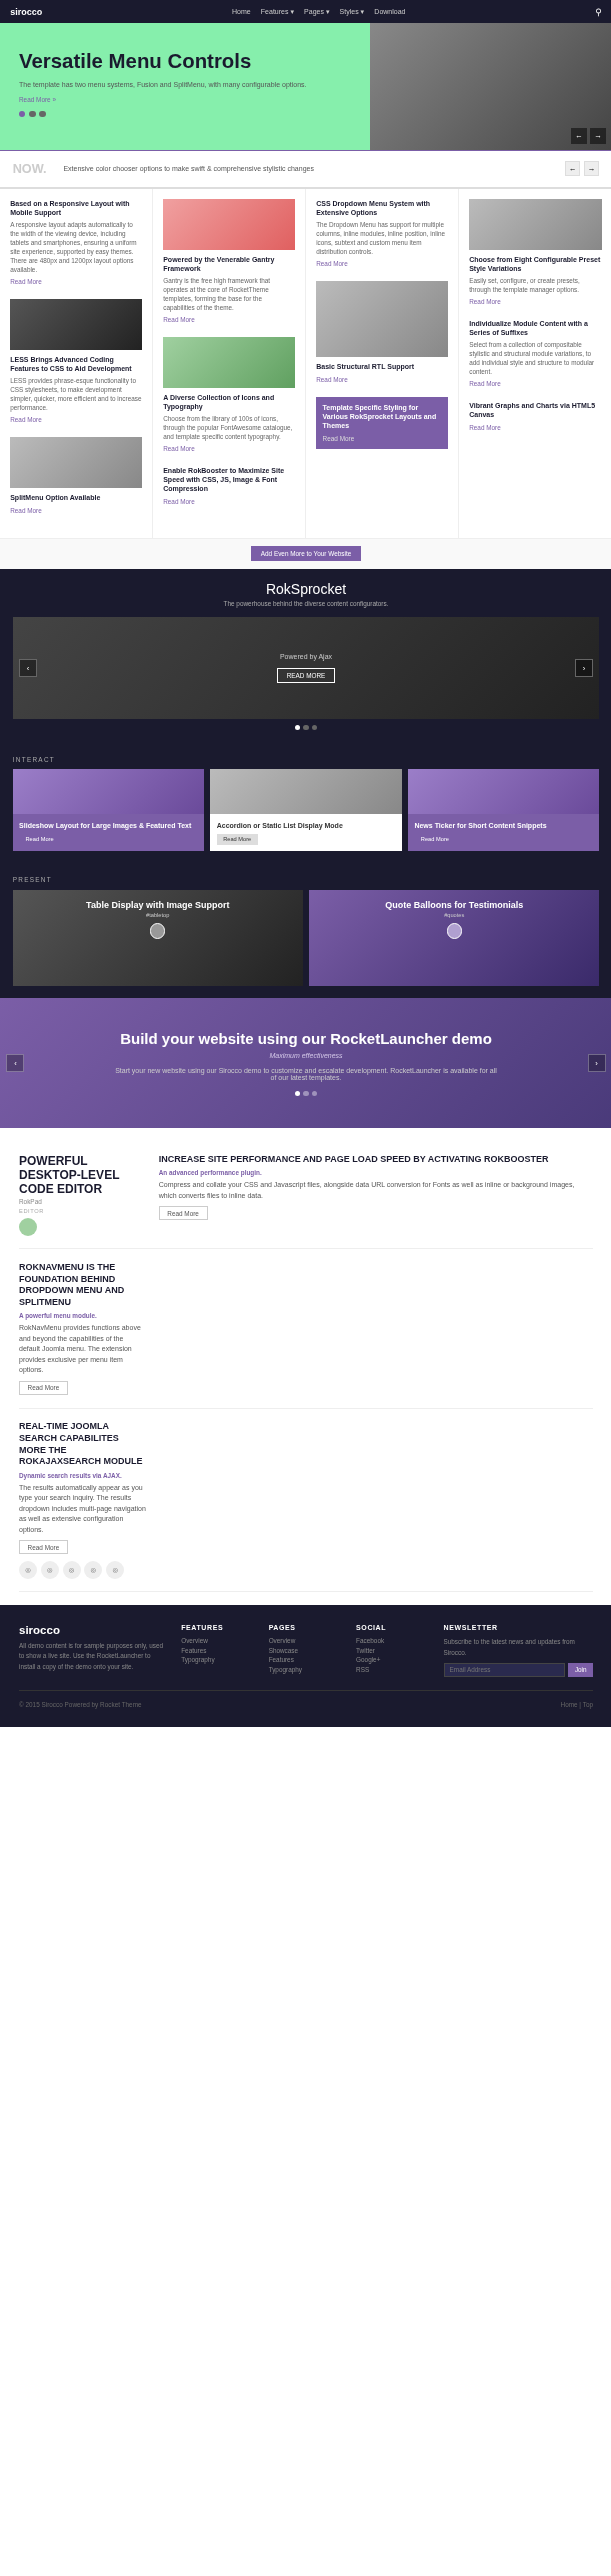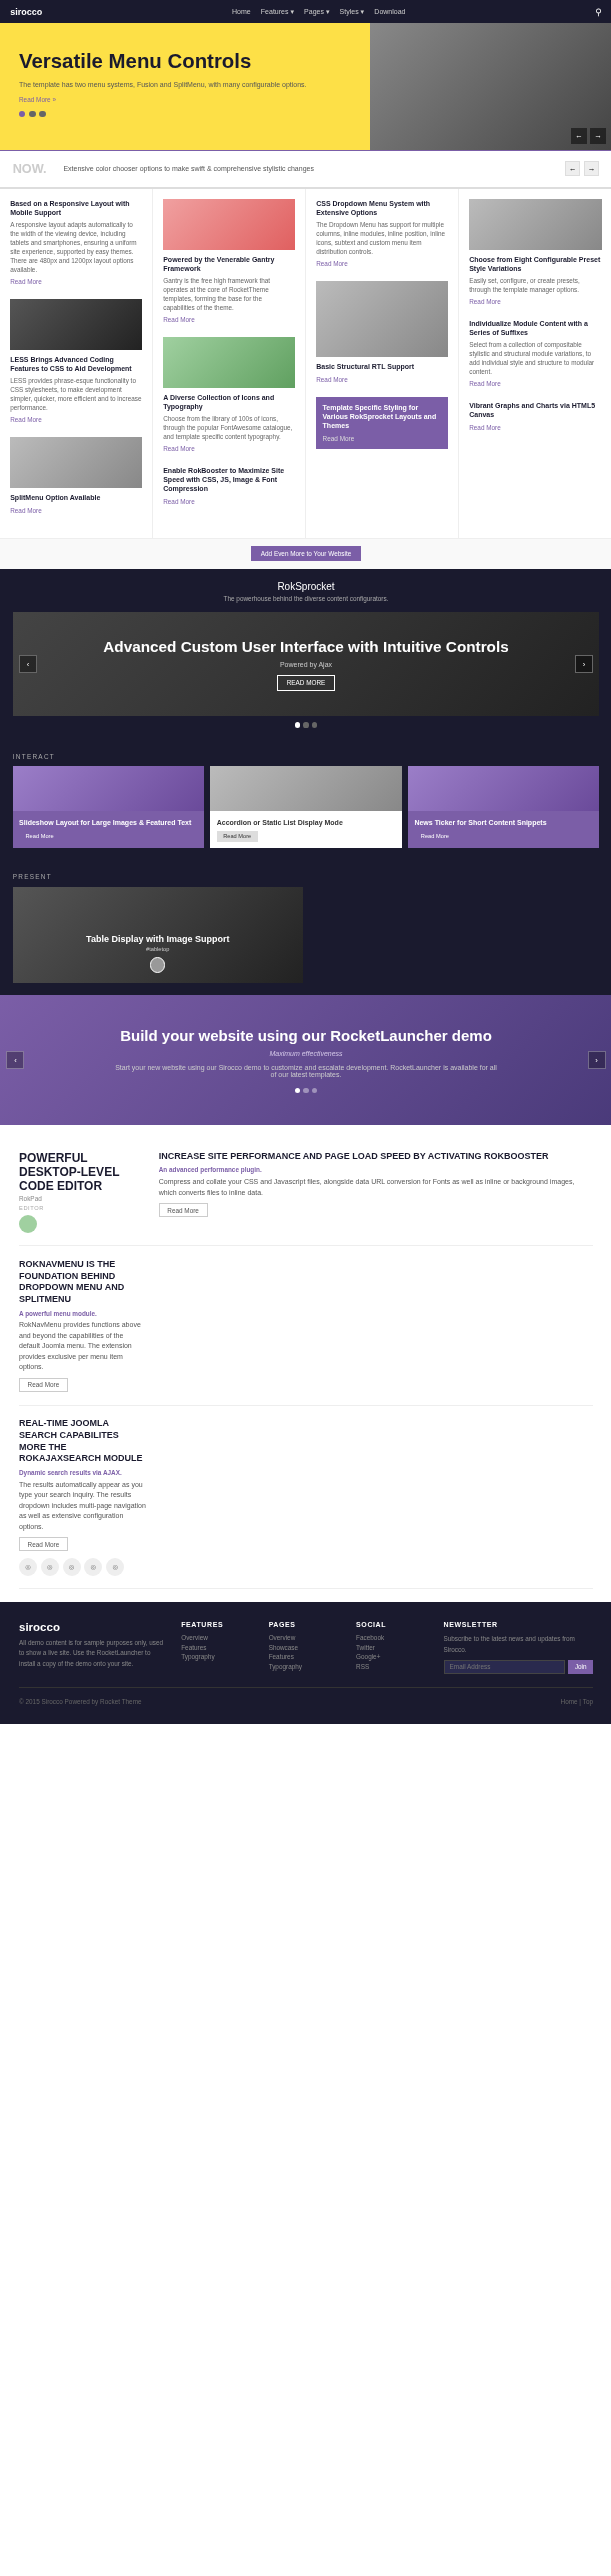--- a/index.html
+++ b/index.html
@@ -6,21 +6,21 @@
     body { font-family: Arial, sans-serif; font-size: 7.6px; color: #333; width: 612px; background: #fff; }
 
     
     nav { background: #1a1a2e; display: flex; align-items: center; justify-content: space-between; padding: 0 10.2px; height: 23px; }
     .nav-logo { color: #fff; font-size: 9px; font-weight: bold; }
     .nav-links { display: flex; gap: 10.2px; }
     .nav-links a { color: #ccc; font-size: 7px; text-decoration: none; }
     .nav-search { color: #fff; font-size: 9px; cursor: pointer; }
 
     
-    .hero { display: flex; background: #fde047; min-height: 127px; }
+    .hero { display: flex; background: #86efac; min-height: 127px; }
     .hero-text { flex: 1; padding: 25.5px 19px; }
     .hero-text h1 { font-size: 20.4px; font-weight: bold; color: #1a1a2e; line-height: 1.2; margin-bottom: 7.6px; }
     .hero-text p { font-size: 7px; color: #555; margin-bottom: 7.6px; }
     .hero-dots { display: flex; gap: 3.8px; margin-top: 6.4px; }
     .dot { width: 6.4px; height: 6.4px; border-radius: 50%; background: #666; }
     .dot.active { background: #7b5ea7; }
     .hero-image { width: 242px; background: #555; position: relative; overflow: hidden; }
     .hero-image-inner { width: 100%; height: 100%; background: linear-gradient(135deg, #888 0%, #444 100%); display: flex; align-items: center; justify-content: center; }
     .hero-nav { position: absolute; bottom: 6.4px; right: 6.4px; display: flex; gap: 3.8px; }
     .hero-nav button { background: rgba(0,0,0,0.5); color: #fff; border: none; width: 15.3px; height: 15.3px; cursor: pointer; font-size: 7.6px; }
@@ -45,21 +45,21 @@
     .img-placeholder.dark { background: linear-gradient(135deg, #555 0%, #222 100%); }
     .img-placeholder.pink { background: linear-gradient(135deg, #f0a0a0 0%, #e06060 100%); }
     .img-placeholder.green { background: linear-gradient(135deg, #a0d0a0 0%, #60a060 100%); }
 
     
     .add-more { text-align: center; padding: 7.6px; background: #f9f9f9; border-top: 0.6px solid #eee; }
     .add-more button { background: #7b5ea7; color: #fff; border: none; padding: 3.8px 10.2px; font-size: 6.4px; cursor: pointer; }
 
     
     .roksprocket-section { background: #1a1a2e; padding: 12.7px; text-align: center; }
-    .roksprocket-title { font-size: 10px; color: #fff; margin-bottom: 2.5px; }
+    .roksprocket-title { font-size: 14px; color: #fff; margin-bottom: 2.5px; }
     .roksprocket-sub { font-size: 6.4px; color: #aaa; margin-bottom: 10.2px; }
     .slideshow-area { background: linear-gradient(135deg, #444 0%, #222 100%); position: relative; padding: 25.5px 38px; min-height: 102px; display: flex; flex-direction: column; align-items: center; justify-content: center; }
     .slideshow-area h2 { font-size: 15.3px; color: #fff; text-align: center; margin-bottom: 5.1px; }
     .slideshow-sub { font-size: 7px; color: #ccc; margin-bottom: 7.6px; }
     .slideshow-btn { background: transparent; border: 0.6px solid #fff; color: #fff; padding: 3.2px 9px; font-size: 6.4px; cursor: pointer; }
     .slide-nav-btn { position: absolute; top: 50%; transform: translateY(-50%); background: rgba(0,0,0,0.4); border: 0.6px solid #666; color: #fff; width: 18px; height: 18px; cursor: pointer; font-size: 7.6px; }
     .slide-nav-btn.left { left: 6.4px; }
     .slide-nav-btn.right { right: 6.4px; }
     .slide-dots { display: flex; gap: 3.8px; justify-content: center; margin-top: 6.4px; }
     .slide-dot { width: 5.1px; height: 5.1px; border-radius: 50%; background: #666; }
@@ -76,21 +76,21 @@
     .interact-card button { background: #7b5ea7; color: #fff; border: none; padding: 2.5px 6.4px; font-size: 5.7px; cursor: pointer; }
     .interact-card.purple { background: #7b5ea7; }
     .interact-card.white-bg { background: #fff; }
     .interact-card.white-bg h4 { color: #333; }
     .interact-card.white-bg button { background: #ddd; color: #333; }
 
     
     .present-section { padding: 12.7px; background: #1a1a2e; }
     .present-grid { display: grid; grid-template-columns: 1fr 1fr; gap: 6.4px; }
     .present-card { position: relative; overflow: hidden; height: 96px; }
-    .present-card .card-bg { width: 100%; height: 100%; background: linear-gradient(135deg, #555 0%, #222 100%); display: flex; flex-direction: column; align-items: center; justify-content: flex-end; padding: 10.2px; }
+    .present-card .card-bg { width: 100%; height: 100%; background: linear-gradient(135deg, #555 0%, #222 100%); display: flex; flex-direction: column; align-items: center; padding: 10.2px; }
     .present-card h3 { color: #fff; font-size: 9px; text-align: center; margin-bottom: 2.5px; }
     .present-card .tag { font-size: 5.7px; color: #ccc; margin-bottom: 5.1px; }
     .present-avatar { width: 15.3px; height: 15.3px; border-radius: 50%; background: #999; border: 1.3px solid #fff; }
 
     
     .rocket-section { background: linear-gradient(135deg, #7b5ea7 0%, #4a3a7a 100%); padding: 32px 12.7px; text-align: center; position: relative; min-height: 127px; }
     .rocket-section h2 { font-size: 15px; color: #fff; margin-bottom: 5.1px; }
     .rocket-section .sub { font-size: 7px; color: #d4c8e8; font-style: italic; margin-bottom: 7.6px; }
     .rocket-section p { font-size: 7px; color: #ccc; max-width: 382px; margin: 0 auto 10.2px; }
     .rocket-dots { display: flex; gap: 3.8px; justify-content: center; margin-top: 6.4px; }
@@ -251,21 +251,20 @@
 
 <div class="add-more">
   <button>Add Even More to Your Website</button>
 </div>
 
 <div class="roksprocket-section">
   <div class="roksprocket-title">RokSprocket</div>
   <div class="roksprocket-sub">The powerhouse behind the diverse content configurators.</div>
   <div class="slideshow-area">
     <button class="slide-nav-btn left">‹</button>
-    <h2>Advanced Custom User Interface with Intuitive Controls</h2>
     <div class="slideshow-sub">Powered by Ajax</div>
     <button class="slideshow-btn">READ MORE</button>
     <button class="slide-nav-btn right">›</button>
   </div>
   <div class="slide-dots">
     <div class="slide-dot active"></div>
     <div class="slide-dot"></div>
     <div class="slide-dot"></div>
   </div>
 </div>
@@ -306,20 +305,27 @@
   <div class="present-grid">
 
     <div class="present-card">
       <div class="card-bg" style="background:linear-gradient(135deg,#555,#222);">
         <h3>Table Display with Image Support</h3>
         <div class="tag">#tabletop</div>
         <div class="present-avatar"></div>
       </div>
     </div>
 
+    <div class="present-card">
+      <div class="card-bg" style="background:linear-gradient(135deg,#7b5ea7,#3a2a6a);">
+        <h3>Quote Balloons for Testimonials</h3>
+        <div class="tag">#quotes</div>
+        <div class="present-avatar" style="background:#b0a0d0;"></div>
+      </div>
+    </div>
 
   </div>
 </div>
 
 <div class="rocket-section">
   <button class="rocket-nav-btn left">‹</button>
   <h2>Build your website using our RocketLauncher demo</h2>
   <div class="sub">Maximum effectiveness</div>
   <p>Start your new website using our Sirocco demo to customize and escalate development. RocketLauncher is available for all of our latest templates.</p>
   <div class="rocket-dots">

